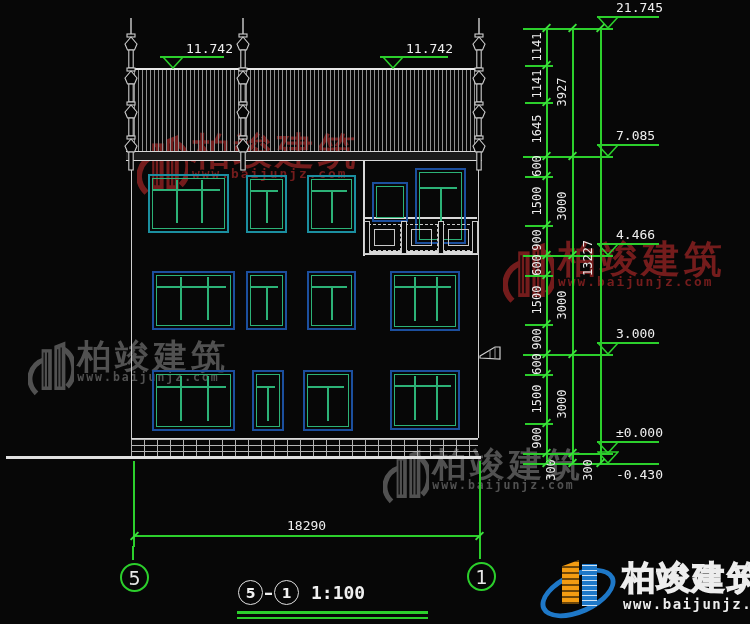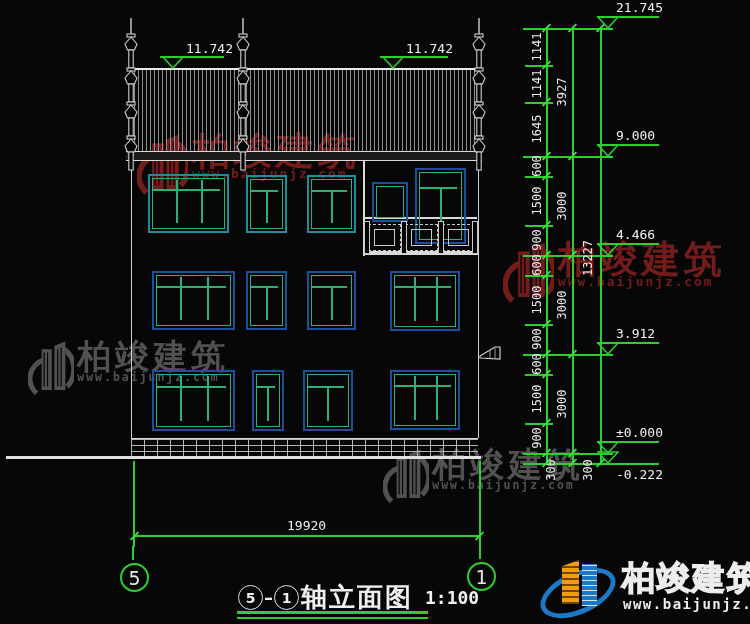--- a/index.html
+++ b/index.html
@@ -334,77 +334,76 @@
       <div class="dimtxt vlabel" style="left: 588px; top: 258px;">13227</div>
       <div class="gline" style="left: 597px; top: 16px; width: 62px; height: 1.5px;"></div>
       <svg width="22" height="13" style="position: absolute; left: 597px; top: 16px; z-index: 2;">
         <path d="M1 1 L21 1 L11 12 Z" fill="none" stroke="#2ccf2c" stroke-width="1.6"></path>
       </svg>
       <div class="lvltxt" style="left: 616px; top: 0px;">21.745</div>
       <div class="gline" style="left: 597px; top: 144px; width: 62px; height: 1.5px;"></div>
       <svg width="22" height="13" style="position: absolute; left: 597px; top: 144px; z-index: 2;">
         <path d="M1 1 L21 1 L11 12 Z" fill="none" stroke="#2ccf2c" stroke-width="1.6"></path>
       </svg>
-      <div class="lvltxt" style="left: 616px; top: 128px;">9.000</div>
+      <div class="lvltxt" style="left: 616px; top: 128px;">7.085</div>
       <div class="gline" style="left: 597px; top: 243px; width: 62px; height: 1.5px;"></div>
       <svg width="22" height="13" style="position: absolute; left: 597px; top: 243px; z-index: 2;">
         <path d="M1 1 L21 1 L11 12 Z" fill="none" stroke="#2ccf2c" stroke-width="1.6"></path>
       </svg>
       <div class="lvltxt" style="left: 616px; top: 227px;">4.466</div>
       <div class="gline" style="left: 597px; top: 342px; width: 62px; height: 1.5px;"></div>
       <svg width="22" height="13" style="position: absolute; left: 597px; top: 342px; z-index: 2;">
         <path d="M1 1 L21 1 L11 12 Z" fill="none" stroke="#2ccf2c" stroke-width="1.6"></path>
       </svg>
-      <div class="lvltxt" style="left: 616px; top: 326px;">3.912</div>
+      <div class="lvltxt" style="left: 616px; top: 326px;">3.000</div>
       <div class="gline" style="left: 597px; top: 441px; width: 62px; height: 1.5px;"></div>
       <svg width="22" height="13" style="position: absolute; left: 597px; top: 441px; z-index: 2;">
         <path d="M1 1 L21 1 L11 12 Z" fill="none" stroke="#2ccf2c" stroke-width="1.6"></path>
       </svg>
       <div class="lvltxt" style="left: 616px; top: 425px;">±0.000</div>
       <div class="gline" style="left: 597px; top: 463px; width: 62px; height: 1.5px;"></div>
       <svg width="22" height="13" style="position: absolute; left: 597px; top: 451px; z-index: 2;">
         <path d="M1 1 L21 1 L11 12 Z" fill="none" stroke="#2ccf2c" stroke-width="1.6"></path>
       </svg>
-      <div class="lvltxt" style="left: 616px; top: 467px;">-0.222</div>
+      <div class="lvltxt" style="left: 616px; top: 467px;">-0.430</div>
       <div class="gline" style="left: 160px; top: 56px; width: 64px; height: 1.5px;"></div>
       <svg width="22" height="13" style="position: absolute; left: 162px; top: 56px; z-index: 2;">
         <path d="M1 1 L21 1 L11 12 Z" fill="none" stroke="#2ccf2c" stroke-width="1.6"></path>
       </svg>
       <div class="lvltxt" style="left: 186px; top: 41px;">11.742</div>
       <div class="gline" style="left: 380px; top: 56px; width: 68px; height: 1.5px;"></div>
       <svg width="22" height="13" style="position: absolute; left: 382px; top: 56px; z-index: 2;">
         <path d="M1 1 L21 1 L11 12 Z" fill="none" stroke="#2ccf2c" stroke-width="1.6"></path>
       </svg>
       <div class="lvltxt" style="left: 406px; top: 41px;">11.742</div>
       <div class="gline" style="left: 133px; top: 461px; width: 1.5px; height: 86px;"></div>
       <div class="gline" style="left: 479px; top: 461px; width: 1.5px; height: 86px;"></div>
       <div class="gline" style="left: 133px; top: 535px; width: 347px; height: 1.5px;"></div>
       <div class="tick" style="left: 134px; top: 536px;"></div>
       <div class="tick" style="left: 479px; top: 536px;"></div>
-      <div class="lvltxt" style="left: 287px; top: 518px;">19920</div>
+      <div class="lvltxt" style="left: 287px; top: 518px;">18290</div>
     </div>
 
   <div class="axbubble" style="left:120px;top:563px;">
     <span>5</span>
   </div>
   <div class="axbubble" style="left:467px;top:562px;">
     <span>1</span>
   </div>
   <div class="gline" style="left:132px;top:546px;width:2px;height:14px;"></div>
   <div class="gline" style="left:479px;top:546px;width:2px;height:13px;"></div>
 
   <div id="titleblock">
     <span class="axcircle-s">
         <span>5</span>
       </span>
     <span class="title-dash">–</span>
     <span class="axcircle-s">
         <span>1</span>
       </span>
-    <span id="title-name">轴立面图</span>
     <span id="title-scale">1:100</span>
   </div>
   <div class="gline" style="left:237px;top:611px;width:191px;height:3px;"></div>
   <div class="gline" style="left:237px;top:617px;width:191px;height:1.5px;"></div>
 
   <div id="logo">
     <div class="ellipse"></div>
     <div class="bldgA"></div>
     <div class="bldgB"></div>
     <div class="brand">柏竣建筑</div>

